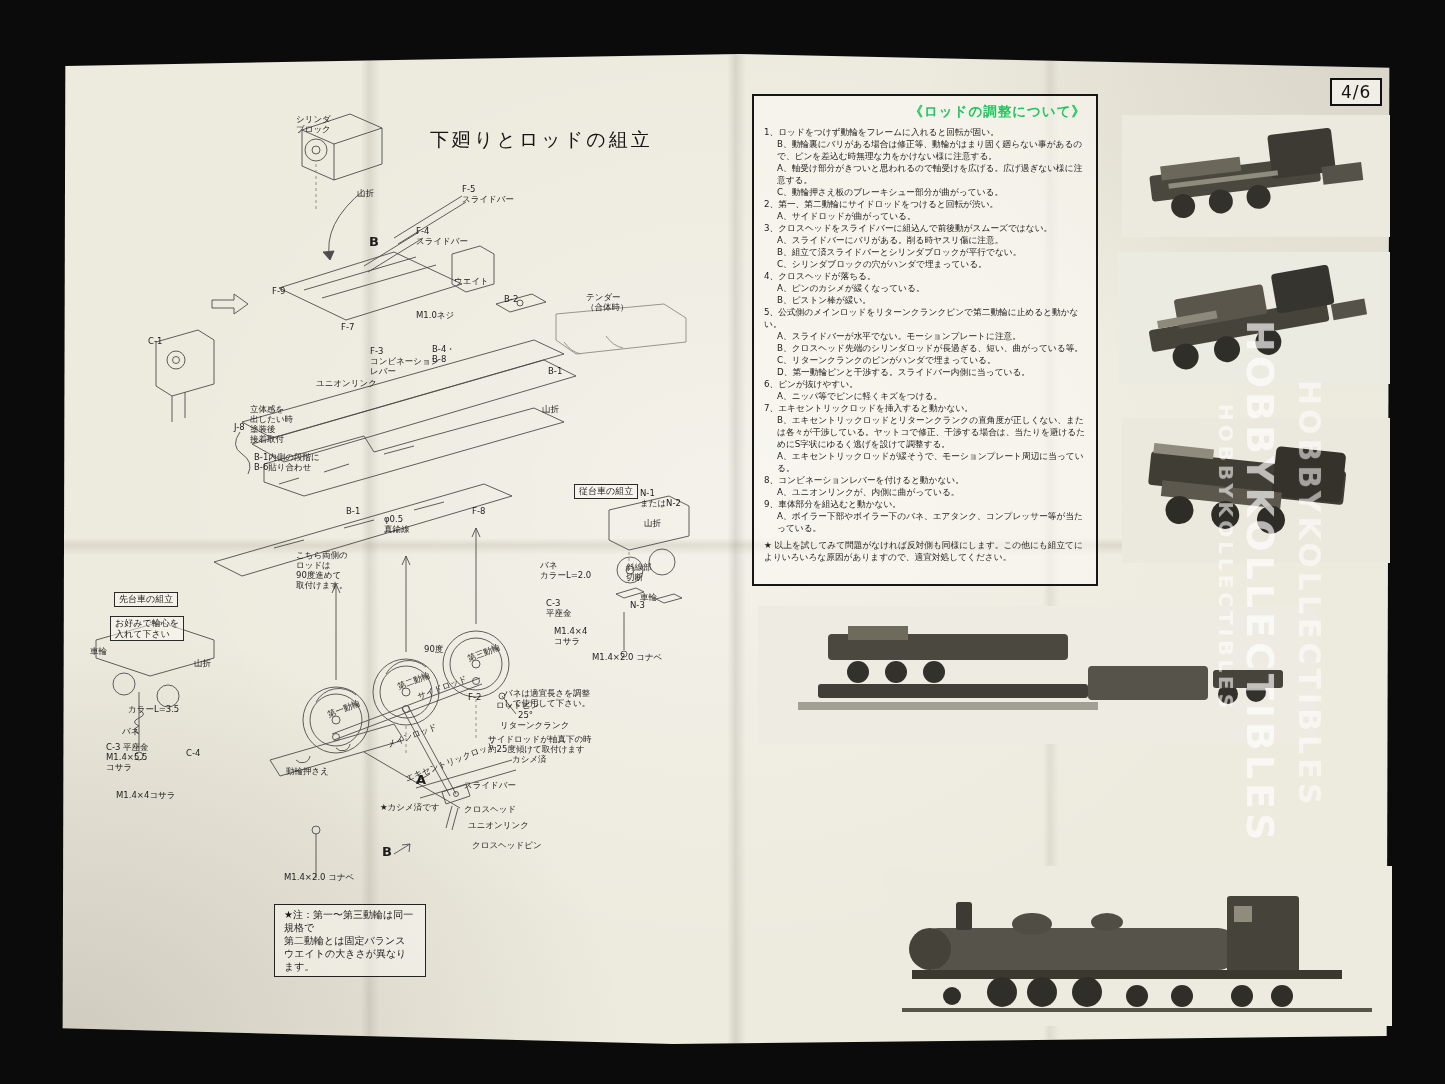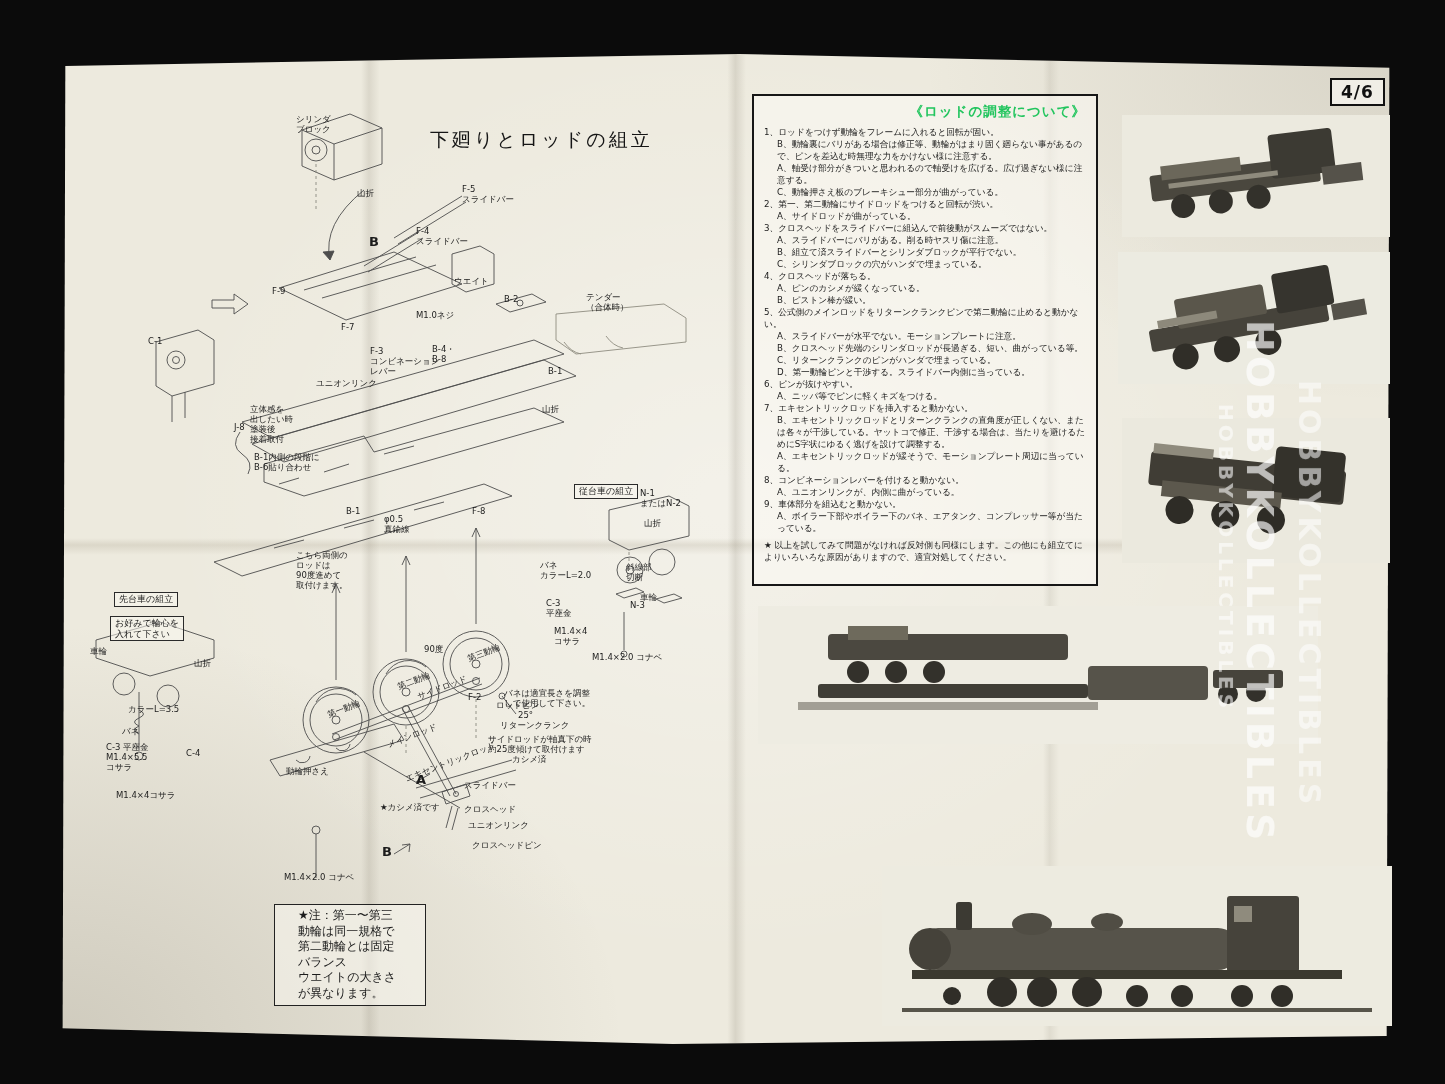--- a/index.html
+++ b/index.html
@@ -25,21 +25,21 @@
       linear-gradient(90deg, transparent 73.8%, rgba(60,50,30,.08) 74.3%, transparent 75%),
       linear-gradient(180deg, transparent 48.9%, rgba(90,75,45,.12) 49.6%, transparent 50.6%),
       radial-gradient(ellipse at 50% 45%, rgba(255,255,255,.35) 0%, transparent 60%),
       radial-gradient(ellipse at 0% 100%, rgba(70,60,40,.18) 0%, transparent 30%),
       radial-gradient(ellipse at 100% 0%, rgba(70,60,40,.12) 0%, transparent 25%);
   }
 
   
   .pagenum {
     position:absolute; left:1330px; top:78px; border:2px solid #111;
-    padding:2px 9px; font-size:17px; font-weight:bold; letter-spacing:1px;
+    padding:2px 9px; font-size:17px; font-weight:normal; letter-spacing:1px;
     background:rgba(250,248,242,.7); color:#111;
   }
   .main-title {
     position:absolute; left:430px; top:127px; font-size:19px; font-weight:normal;
     letter-spacing:3px; color:#151515;
   }
 
   
   #diagram { position:absolute; left:64px; top:92px; width:690px; height:915px; }
   #diagram svg { position:absolute; left:0; top:0; }
@@ -47,21 +47,21 @@
     position:absolute; font-size:8.5px; line-height:1.18; color:#1c1c1c;
     white-space:pre-line;
   }
   .boxed { border:1px solid #2a2a2a; padding:1px 4px; font-size:9px; background:rgba(250,248,240,.55); }
   .big { font-size:13px; font-weight:bold; }
   .rot { transform:rotate(-21deg); transform-origin:left top; }
   .note-box {
     position:absolute; border:1px solid #222; background:rgba(250,248,240,.55);
     white-space:pre-line; color:#1c1c1c;
   }
-  #caution-note { left:210px; top:812px; width:152px; padding:3px 23px; font-size:12px; line-height:1.3; }
+  #caution-note { left:210px; top:812px; width:152px; padding:3px 9px; font-size:10px; line-height:1.3; }
   #reference-note { left:532px; top:790px; width:162px; padding:3px 5px; font-size:7.2px; line-height:1.32; }
 
   
   .adjust {
     position:absolute; left:752px; top:94px; width:346px; height:492px;
     border:2px solid #161616; padding:7px 10px 6px 10px;
     background:rgba(252,250,244,.55);
   }
   .adjust h2 {
     font-size:13.5px; font-weight:bold; text-align:right; letter-spacing:1px;

